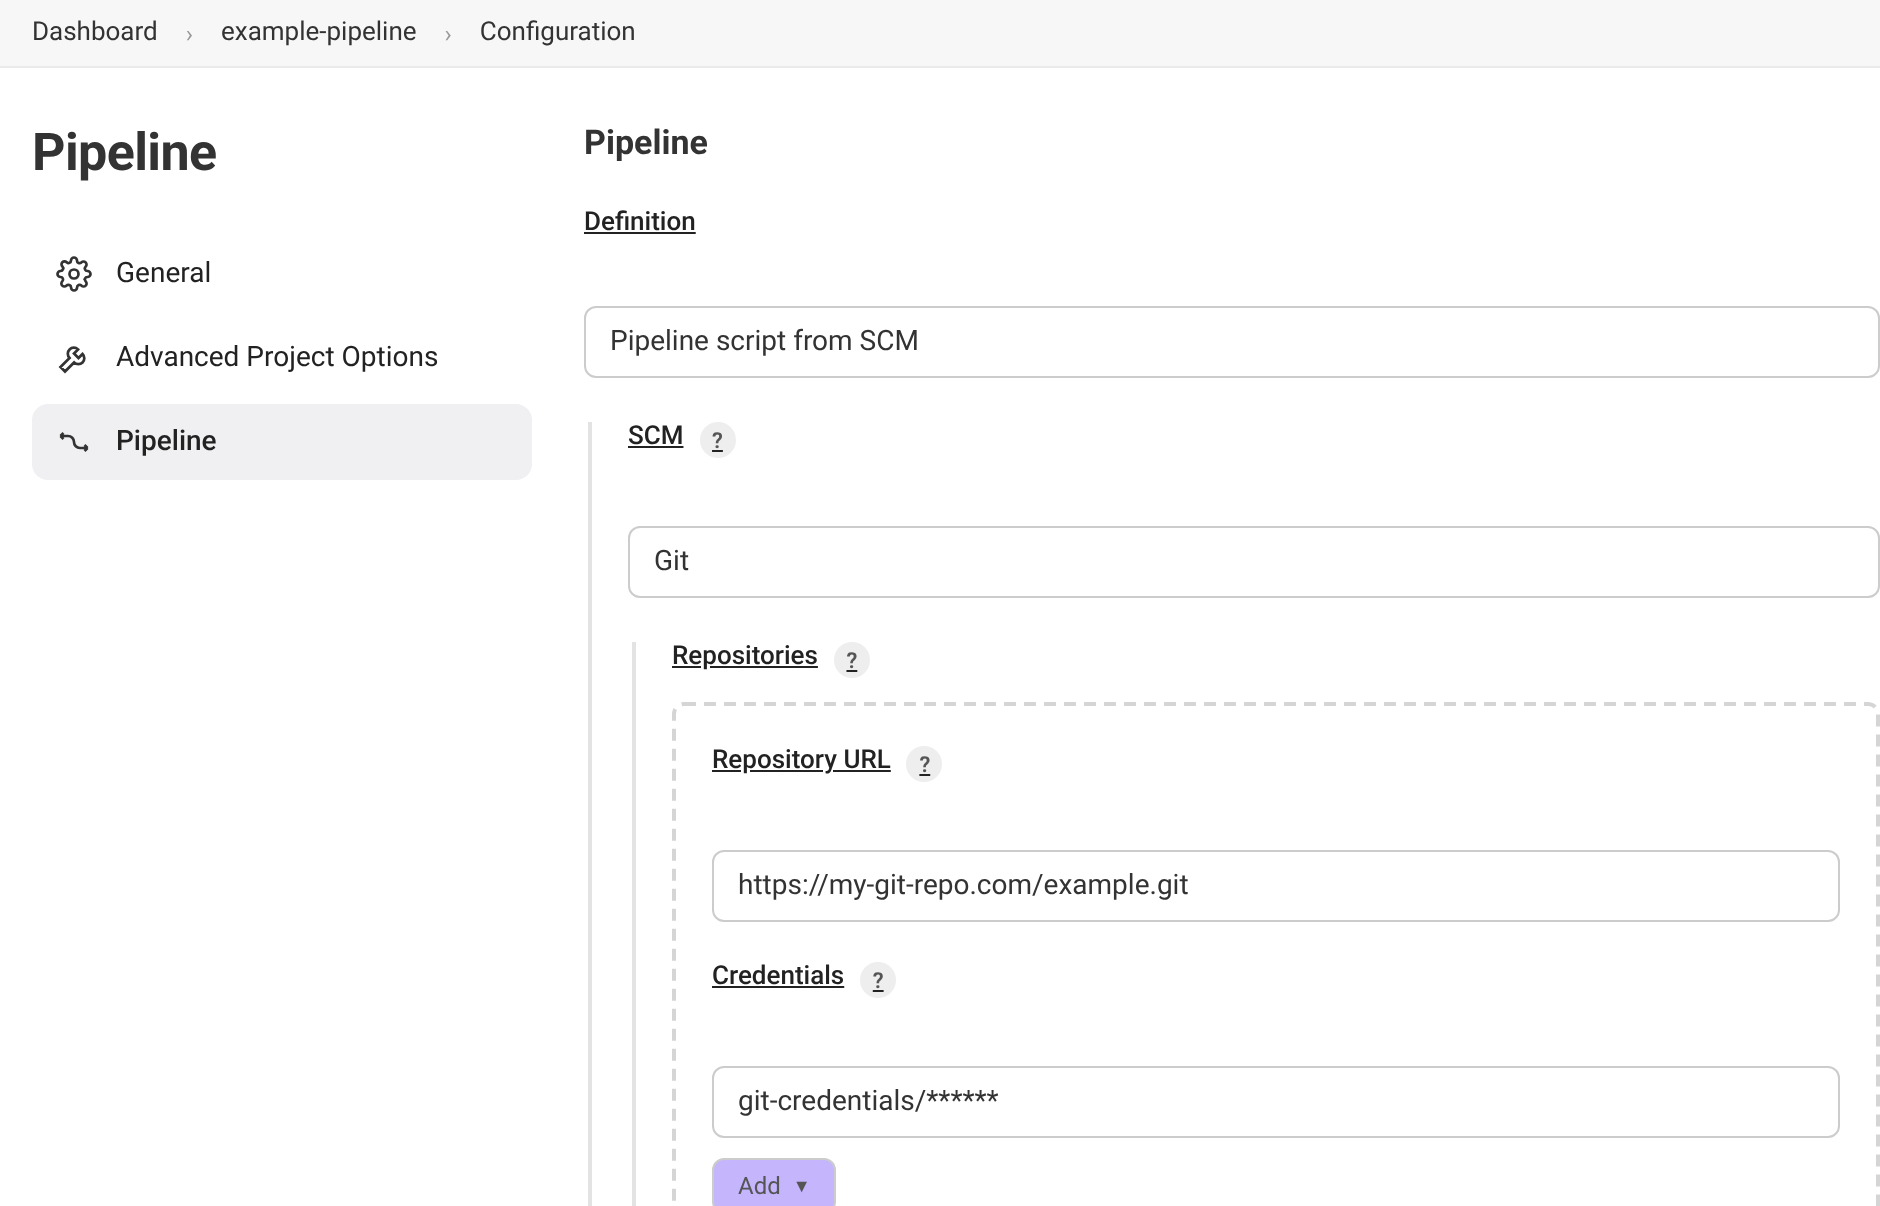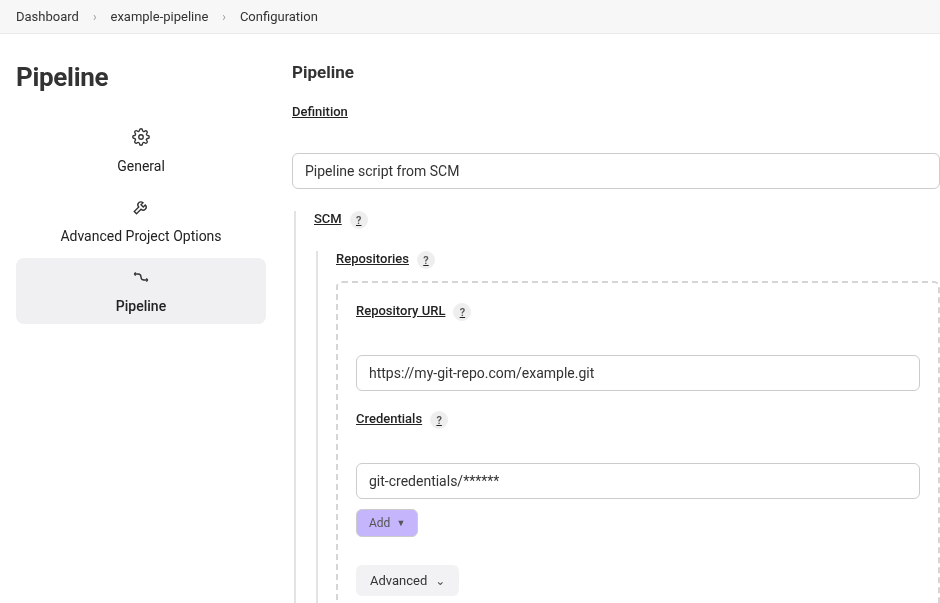--- a/index.html
+++ b/index.html
@@ -52,21 +52,20 @@
     .nav-item {
       display: flex;
       align-items: center;
       gap: 12px;
       padding: 10px 12px;
       border-radius: 8px;
       cursor: pointer;
       margin-bottom: 4px;
       font-size: 14px;
       color: #222;
-      flex-direction: column;
     }
     .nav-item.active {
       background: #f0f0f3;
       font-weight: 500;
     }
     .nav-icon {
       width: 18px;
       height: 18px;
       display: flex;
       align-items: center;
@@ -236,20 +235,21 @@
       </div>
       <input type="text" readonly="" class="select-field" value="Pipeline script from SCM" style="">
     </div>
 
     <div class="indent-block">
       <div class="sub-section">
         <div class="field-label-row">
           <span>SCM</span>
           <span class="help-badge">?</span>
         </div>
+        <input type="text" readonly="" class="select-field" value="Git" style="">
       </div>
 
       <div class="indent-block">
         <div class="field-label-row">
           <span>Repositories</span>
           <span class="help-badge">?</span>
         </div>
 
         <div class="dashed-box">
           

